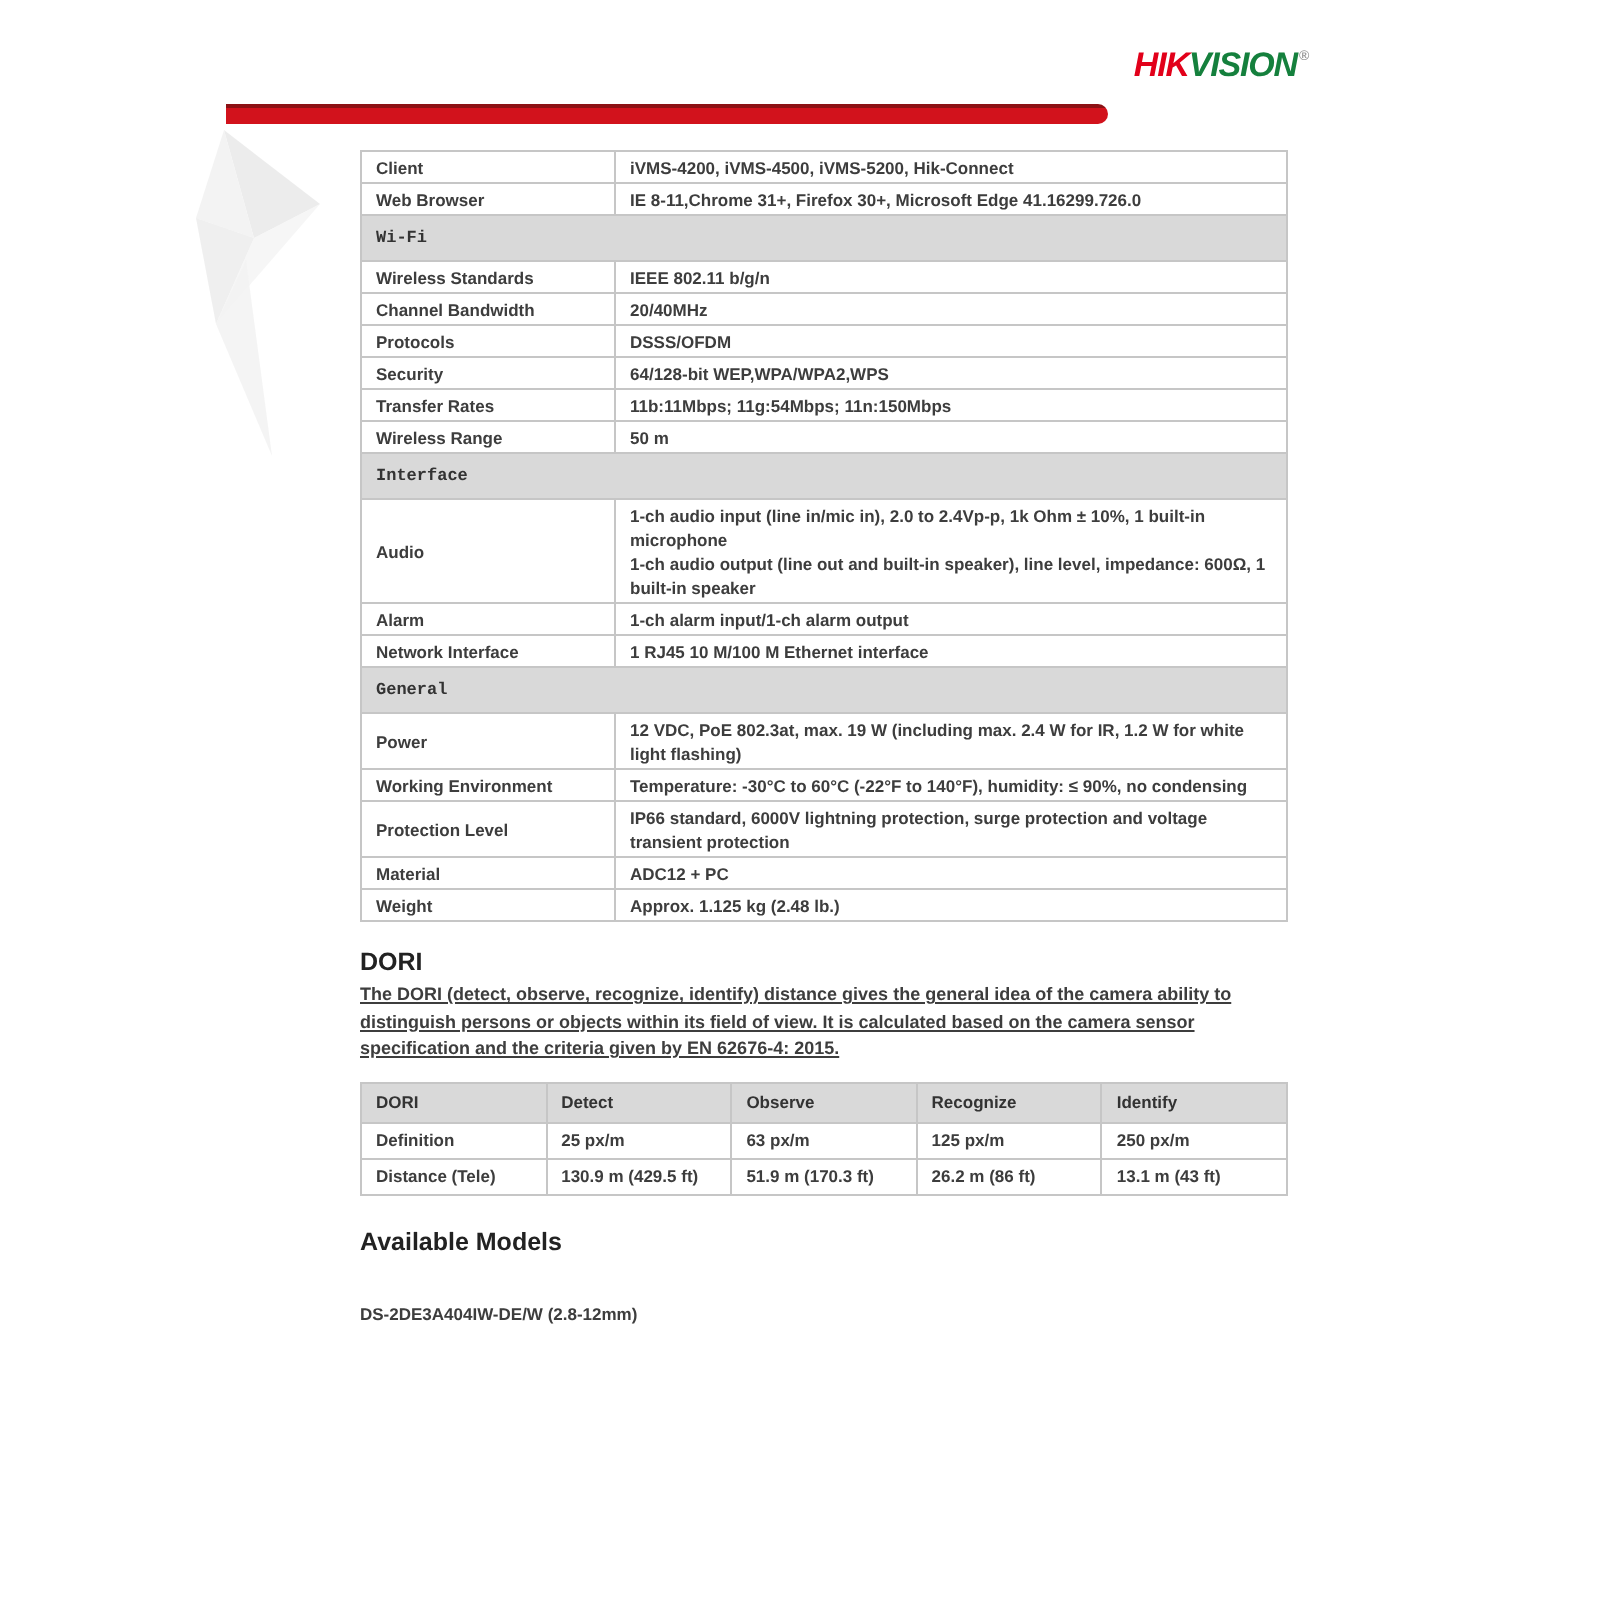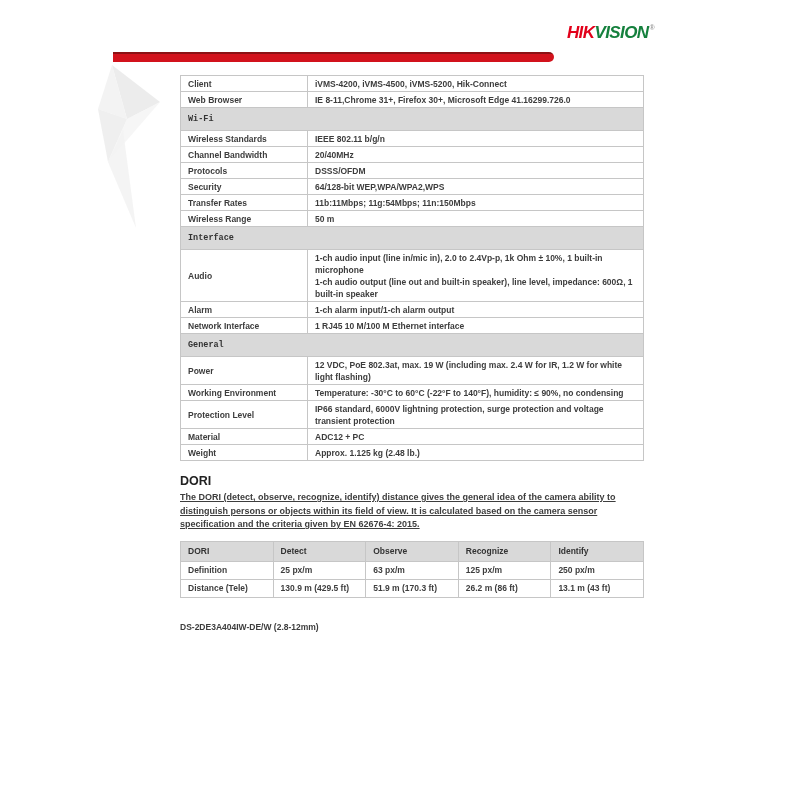--- a/index.html
+++ b/index.html
@@ -209,16 +209,17 @@
           <tr>
             <td>Distance (Tele)</td>
             <td>130.9 m (429.5 ft)</td>
             <td>51.9 m (170.3 ft)</td>
             <td>26.2 m (86 ft)</td>
             <td>13.1 m (43 ft)</td>
           </tr>
         </tbody>
     </table>
 
+    <div class="models-heading">Available Models</div>
     <div class="model-line">DS-2DE3A404IW-DE/W (2.8-12mm)</div>
 
   </div>
 </div>
 
 </body></html>

